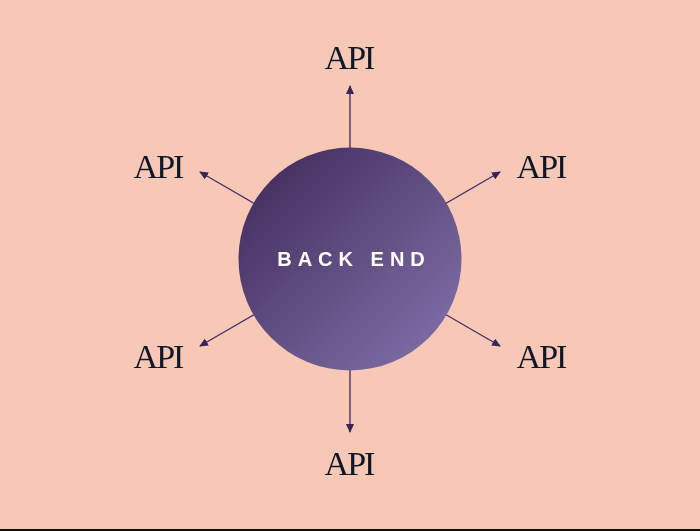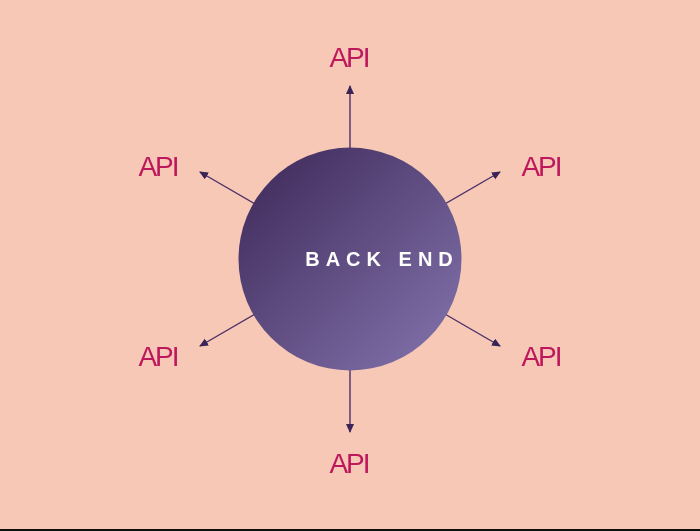--- a/index.html
+++ b/index.html
@@ -15,24 +15,24 @@
     font-family: "DejaVu Sans Mono", monospace;
   }
   .diagram-svg {
     position: absolute;
     top: 0;
     left: 0;
   }
   .api-label {
     position: absolute;
     transform: translate(-50%, -50%);
-    font-family: Liberation Sans, sans-serif;
-    font-size: 28px;
+    font-family: Liberation Serif, serif;
+    font-size: 34px;
     letter-spacing: -2px;
-    color: #be185d;
+    color: #0f172a;
     white-space: nowrap;
     line-height: 1;
   }
   .api-top         { left: 349px; top: 58px;  }
   .api-upper-left  { left: 158px; top: 167px; }
   .api-upper-right { left: 541px; top: 167px; }
   .api-lower-left  { left: 158px; top: 357px; }
   .api-lower-right { left: 541px; top: 357px; }
   .api-bottom      { left: 349px; top: 464px; }
   .center-label {
@@ -41,21 +41,20 @@
     top: 259px;
     transform: translate(-50%, -50%);
     padding-left: 6px; 
     font-family: "Liberation Sans", sans-serif;
     font-weight: bold;
     font-size: 20px;
     letter-spacing: 6px;
     color: #ffffff;
     white-space: nowrap;
     line-height: 1;
-    margin-left: 28px;
   }
   .bottom-bar {
     position: absolute;
     left: 0;
     bottom: 0;
     width: 700px;
     height: 2px;
     background: #0e0e0e;
   }
 </style>

